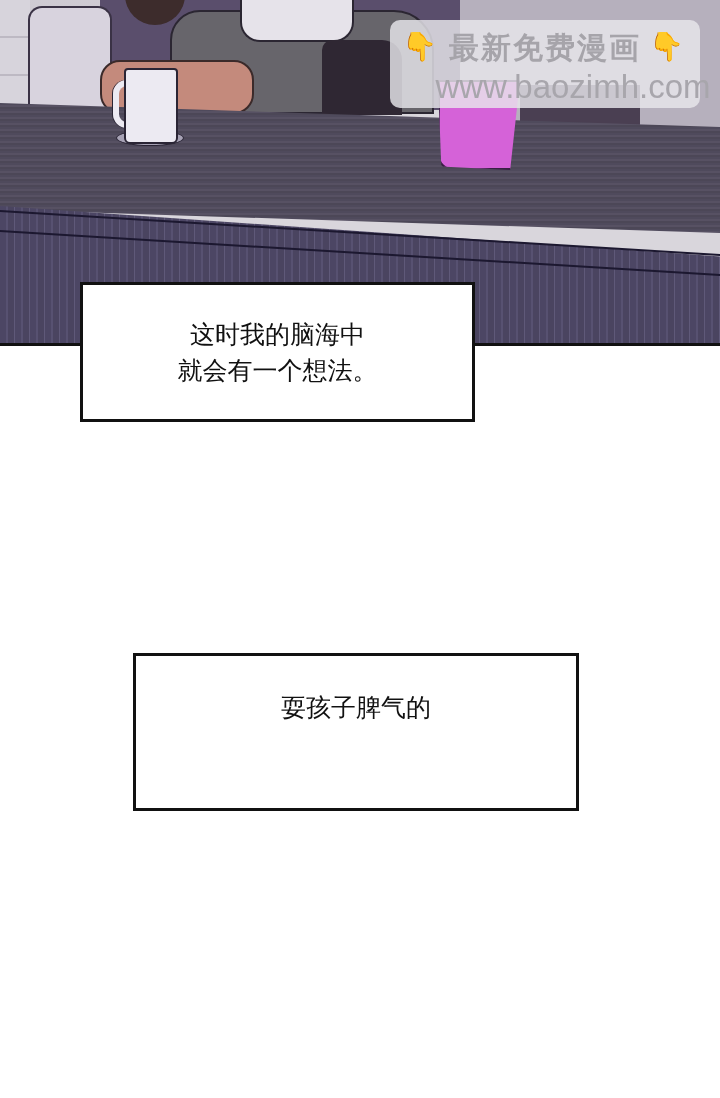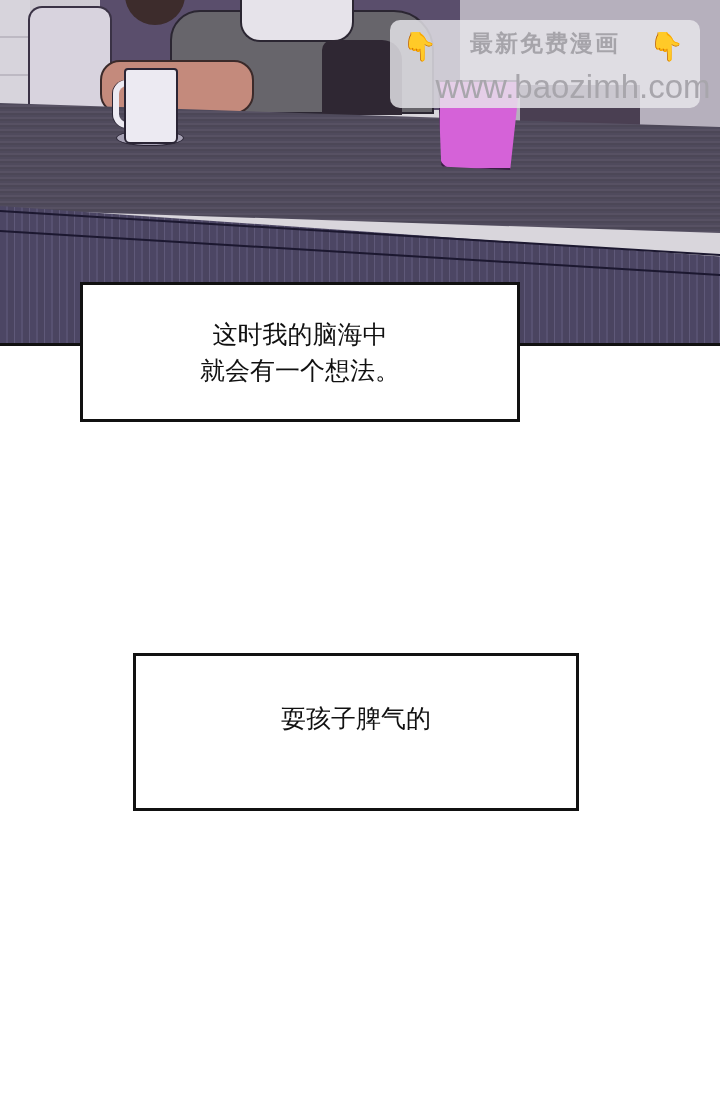--- a/index.html
+++ b/index.html
@@ -53,34 +53,34 @@
     .coaster { position: absolute; left: 116px; top: 130px; width: 66px; height: 14px;
       background: #a7a2b5; border: 1px solid #2a2535; border-radius: 50%; }
     .cup { position: absolute; left: 438px; top: 80px; width: 78px; height: 86px;
       background: #d562d8; border: 2px solid #3a1f45; border-radius: 2px 2px 10px 14px;
       clip-path: polygon(0 0, 100% 0, 88% 100%, 4% 96%); }
     .watermark {
       position: absolute; left: 390px; top: 20px; width: 310px; height: 88px;
       background: rgba(232,230,236,0.82); border-radius: 10px;
     }
     .wm-line1 { position: absolute; left: 0; top: 8px; width: 310px; text-align: center;
-      font-size: 23px; font-weight: bold; color: #a6a4aa; letter-spacing: 2px; }
+      font-size: 30px; font-weight: bold; color: #a6a4aa; letter-spacing: 2px; }
     .wm-line2 { position: absolute; left: 0; top: 48px; width: 366px; text-align: center;
       font-size: 33px; color: #a8a6ac; font-family: "Liberation Sans", sans-serif; }
     .wm-hand { position: absolute; top: 10px; font-size: 28px; color: #e0a400; }
     .wm-hand.left { left: 12px; }
     .wm-hand.right { right: 16px; }
     .caption {
       position: absolute; background: #ffffff; border: 3px solid #111;
       box-sizing: border-box; text-align: center; color: #111;
       font-size: 25px; line-height: 36px;
       font-family: "DejaVu Sans", sans-serif;
     }
-    .cap1 { left: 80px; top: 282px; width: 440px; height: 140px; padding-top: 32px; }
-    .cap2 { left: 133px; top: 653px; width: 446px; height: 158px; padding-top: 45px; }
+    .cap1 { left: 80px; top: 282px; width: 395px; height: 140px; padding-top: 32px; }
+    .cap2 { left: 133px; top: 653px; width: 446px; height: 158px; padding-top: 34px; }
     .cap-line { display: block; }
   </style>
 </head>
 <body>
 
 <div class="panel">
   <div class="wall"></div>
   <div class="wall-tiles"></div>
   <div class="sofa-back"></div>
   <div class="sofa"></div>

